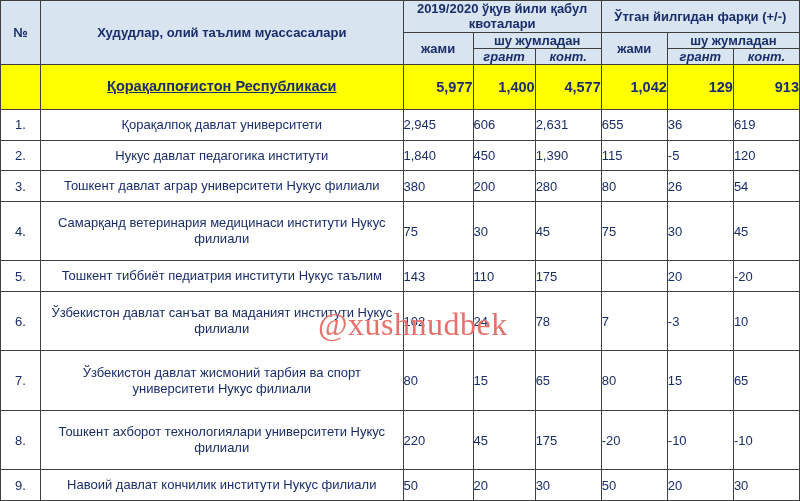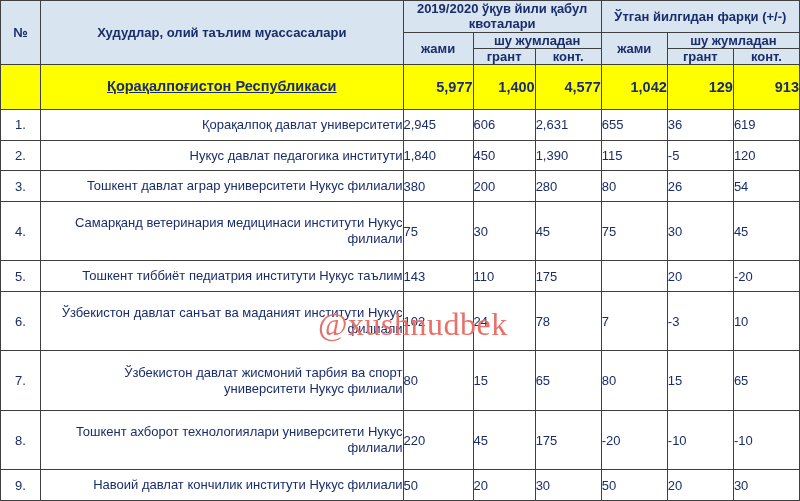--- a/index.html
+++ b/index.html
@@ -41,21 +41,21 @@
     padding: 2px 3px;
   }
   .hdr-num { font-size: 15px; }
   .hdr-region {
     font-size: 15px;
     padding: 2px 6px;
     margin-left: 16px;
   }
   .hdr-grp { font-size: 13.5px; }
   .hdr-sub { font-size: 13px; }
-  .hdr-small { font-size: 12.5px; }
+  .hdr-small { font-size: 12.5px; font-style: italic; }
 
   
   tr.republic td {
     background: #ffff00;
     font-weight: bold;
     color: #1a2d6b;
   }
   tr.republic td.name {
     text-align: center;
     font-size: 14.5px;
@@ -65,21 +65,21 @@
   tr.republic td.num { text-align: right; font-size: 14.5px; }
   tr.republic td.idx { text-align: center; }
 
   
   tr.data td { background: #ffffff; }
   td.idx {
     text-align: center;
     font-size: 13.5px;
   }
   td.name {
-    text-align: right;
+    text-align: center;
     padding: 2px 5px 2px 6px;
     font-size: 13px;
     line-height: 1.22;
   }
   td.num {
     font-size: 13.5px;
   }
   .nowrap { white-space: nowrap; }
 
   

